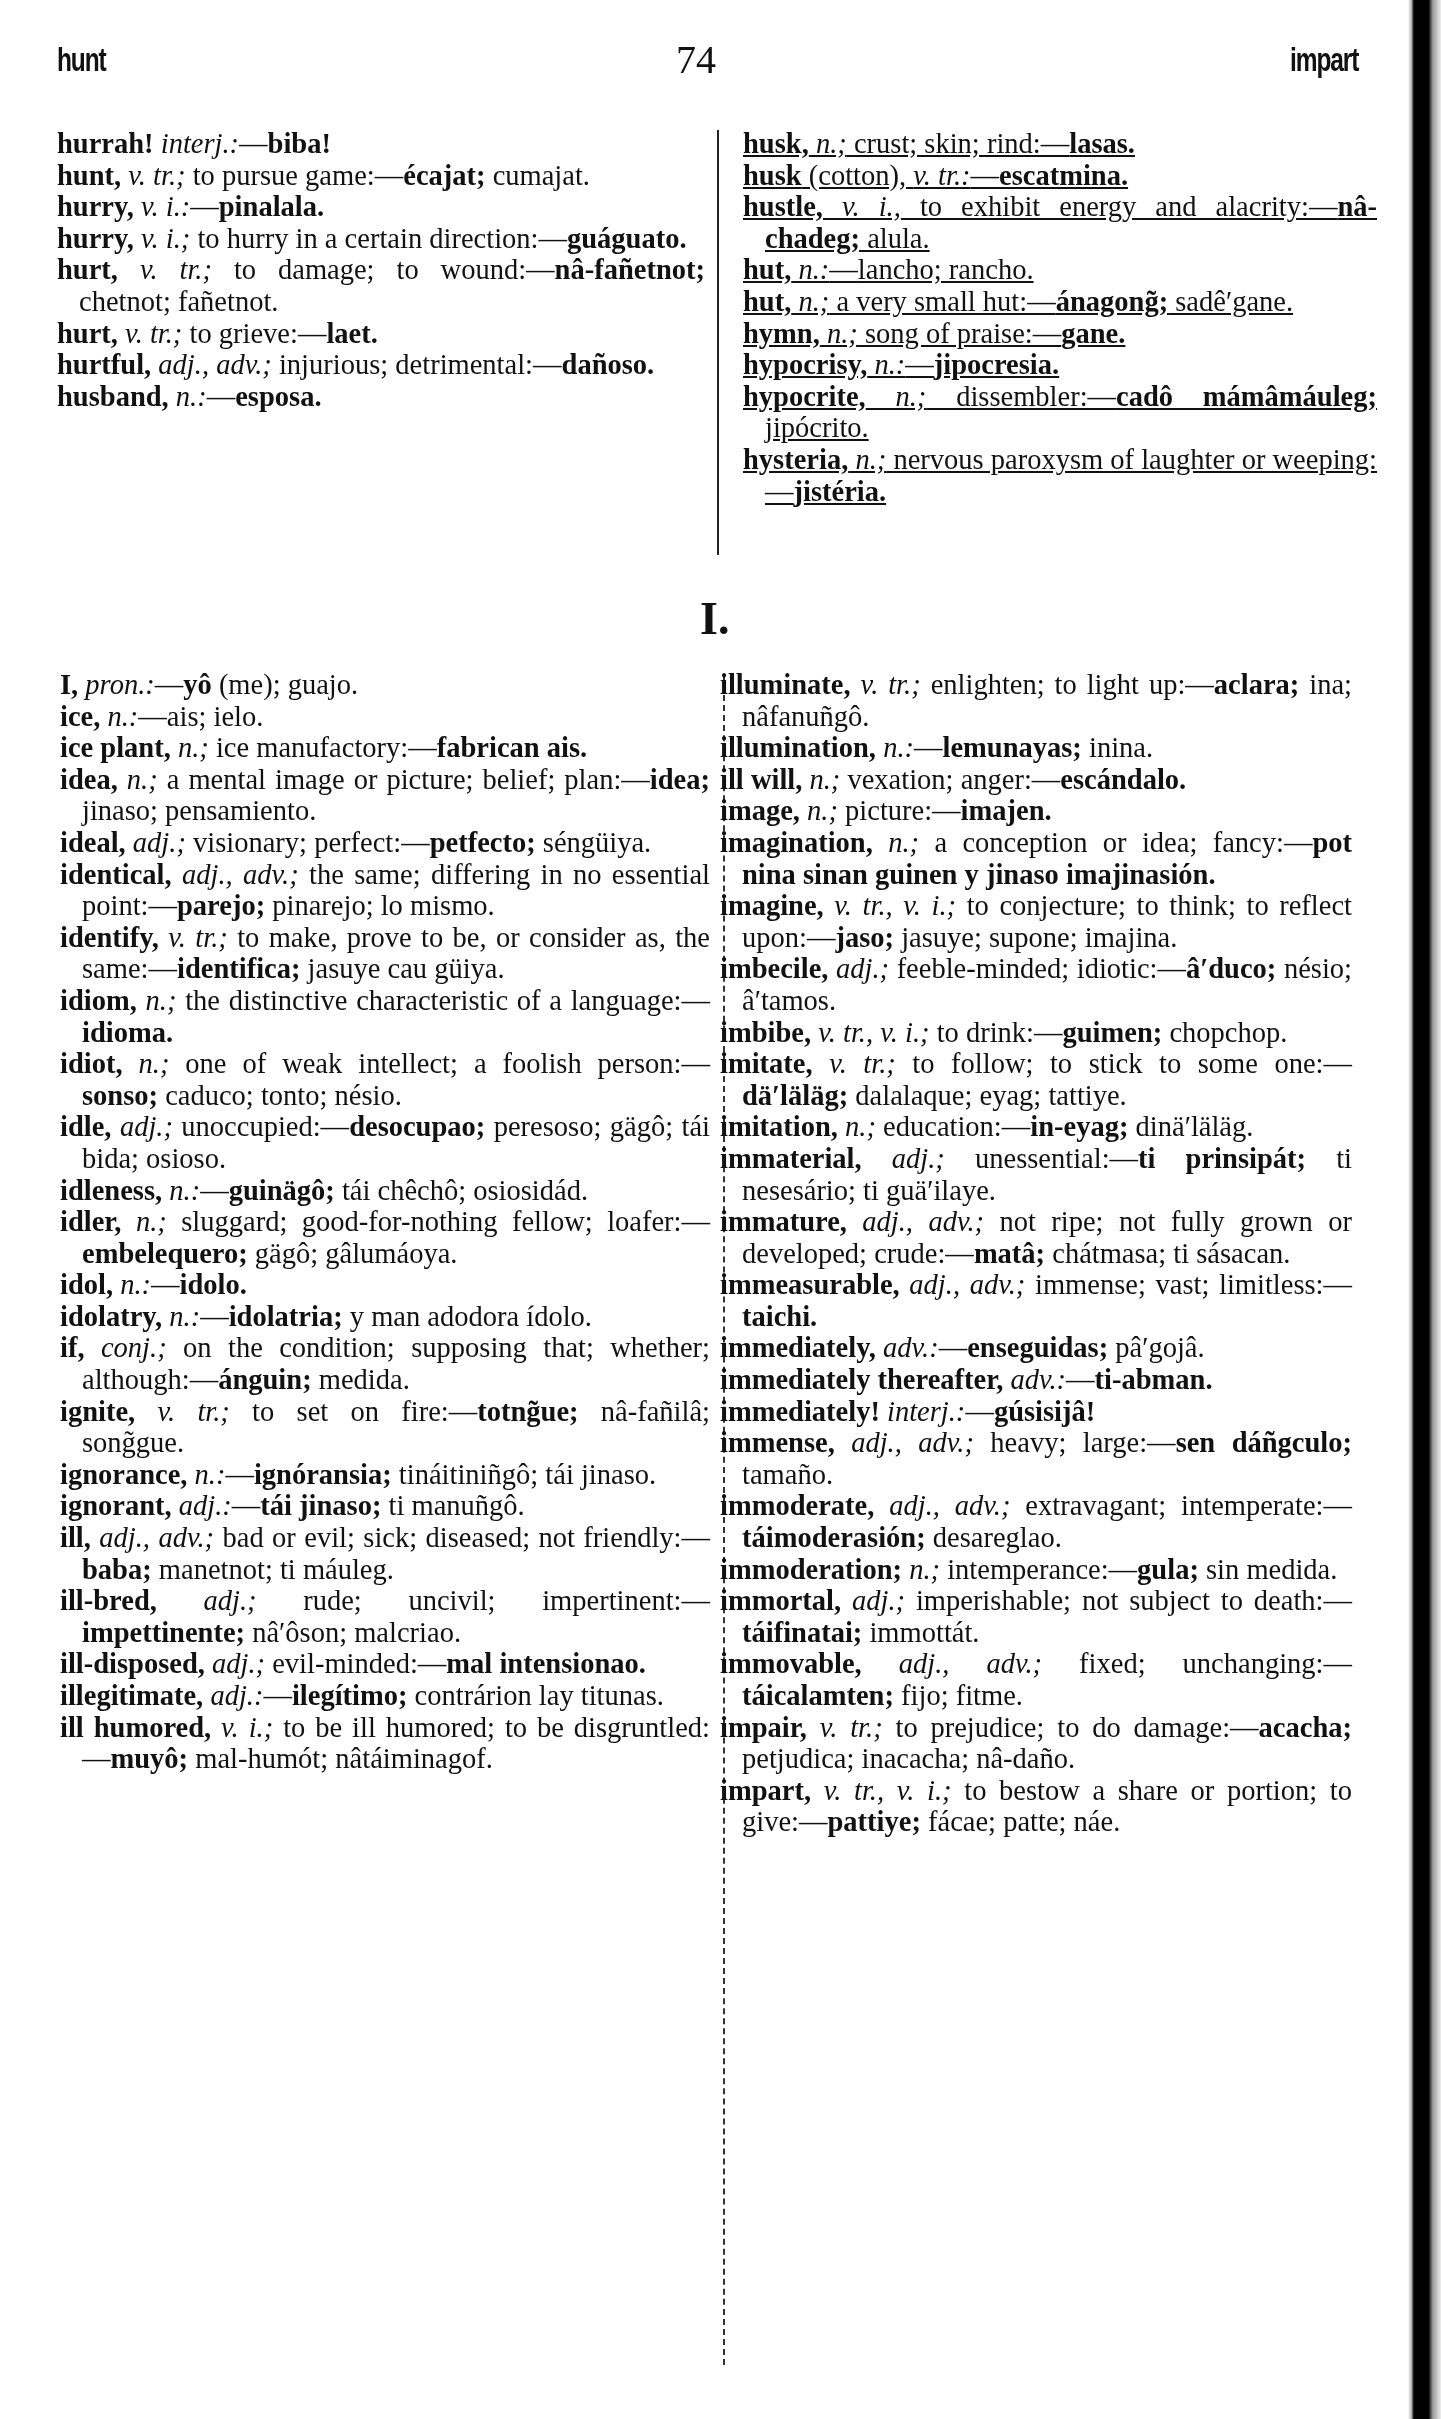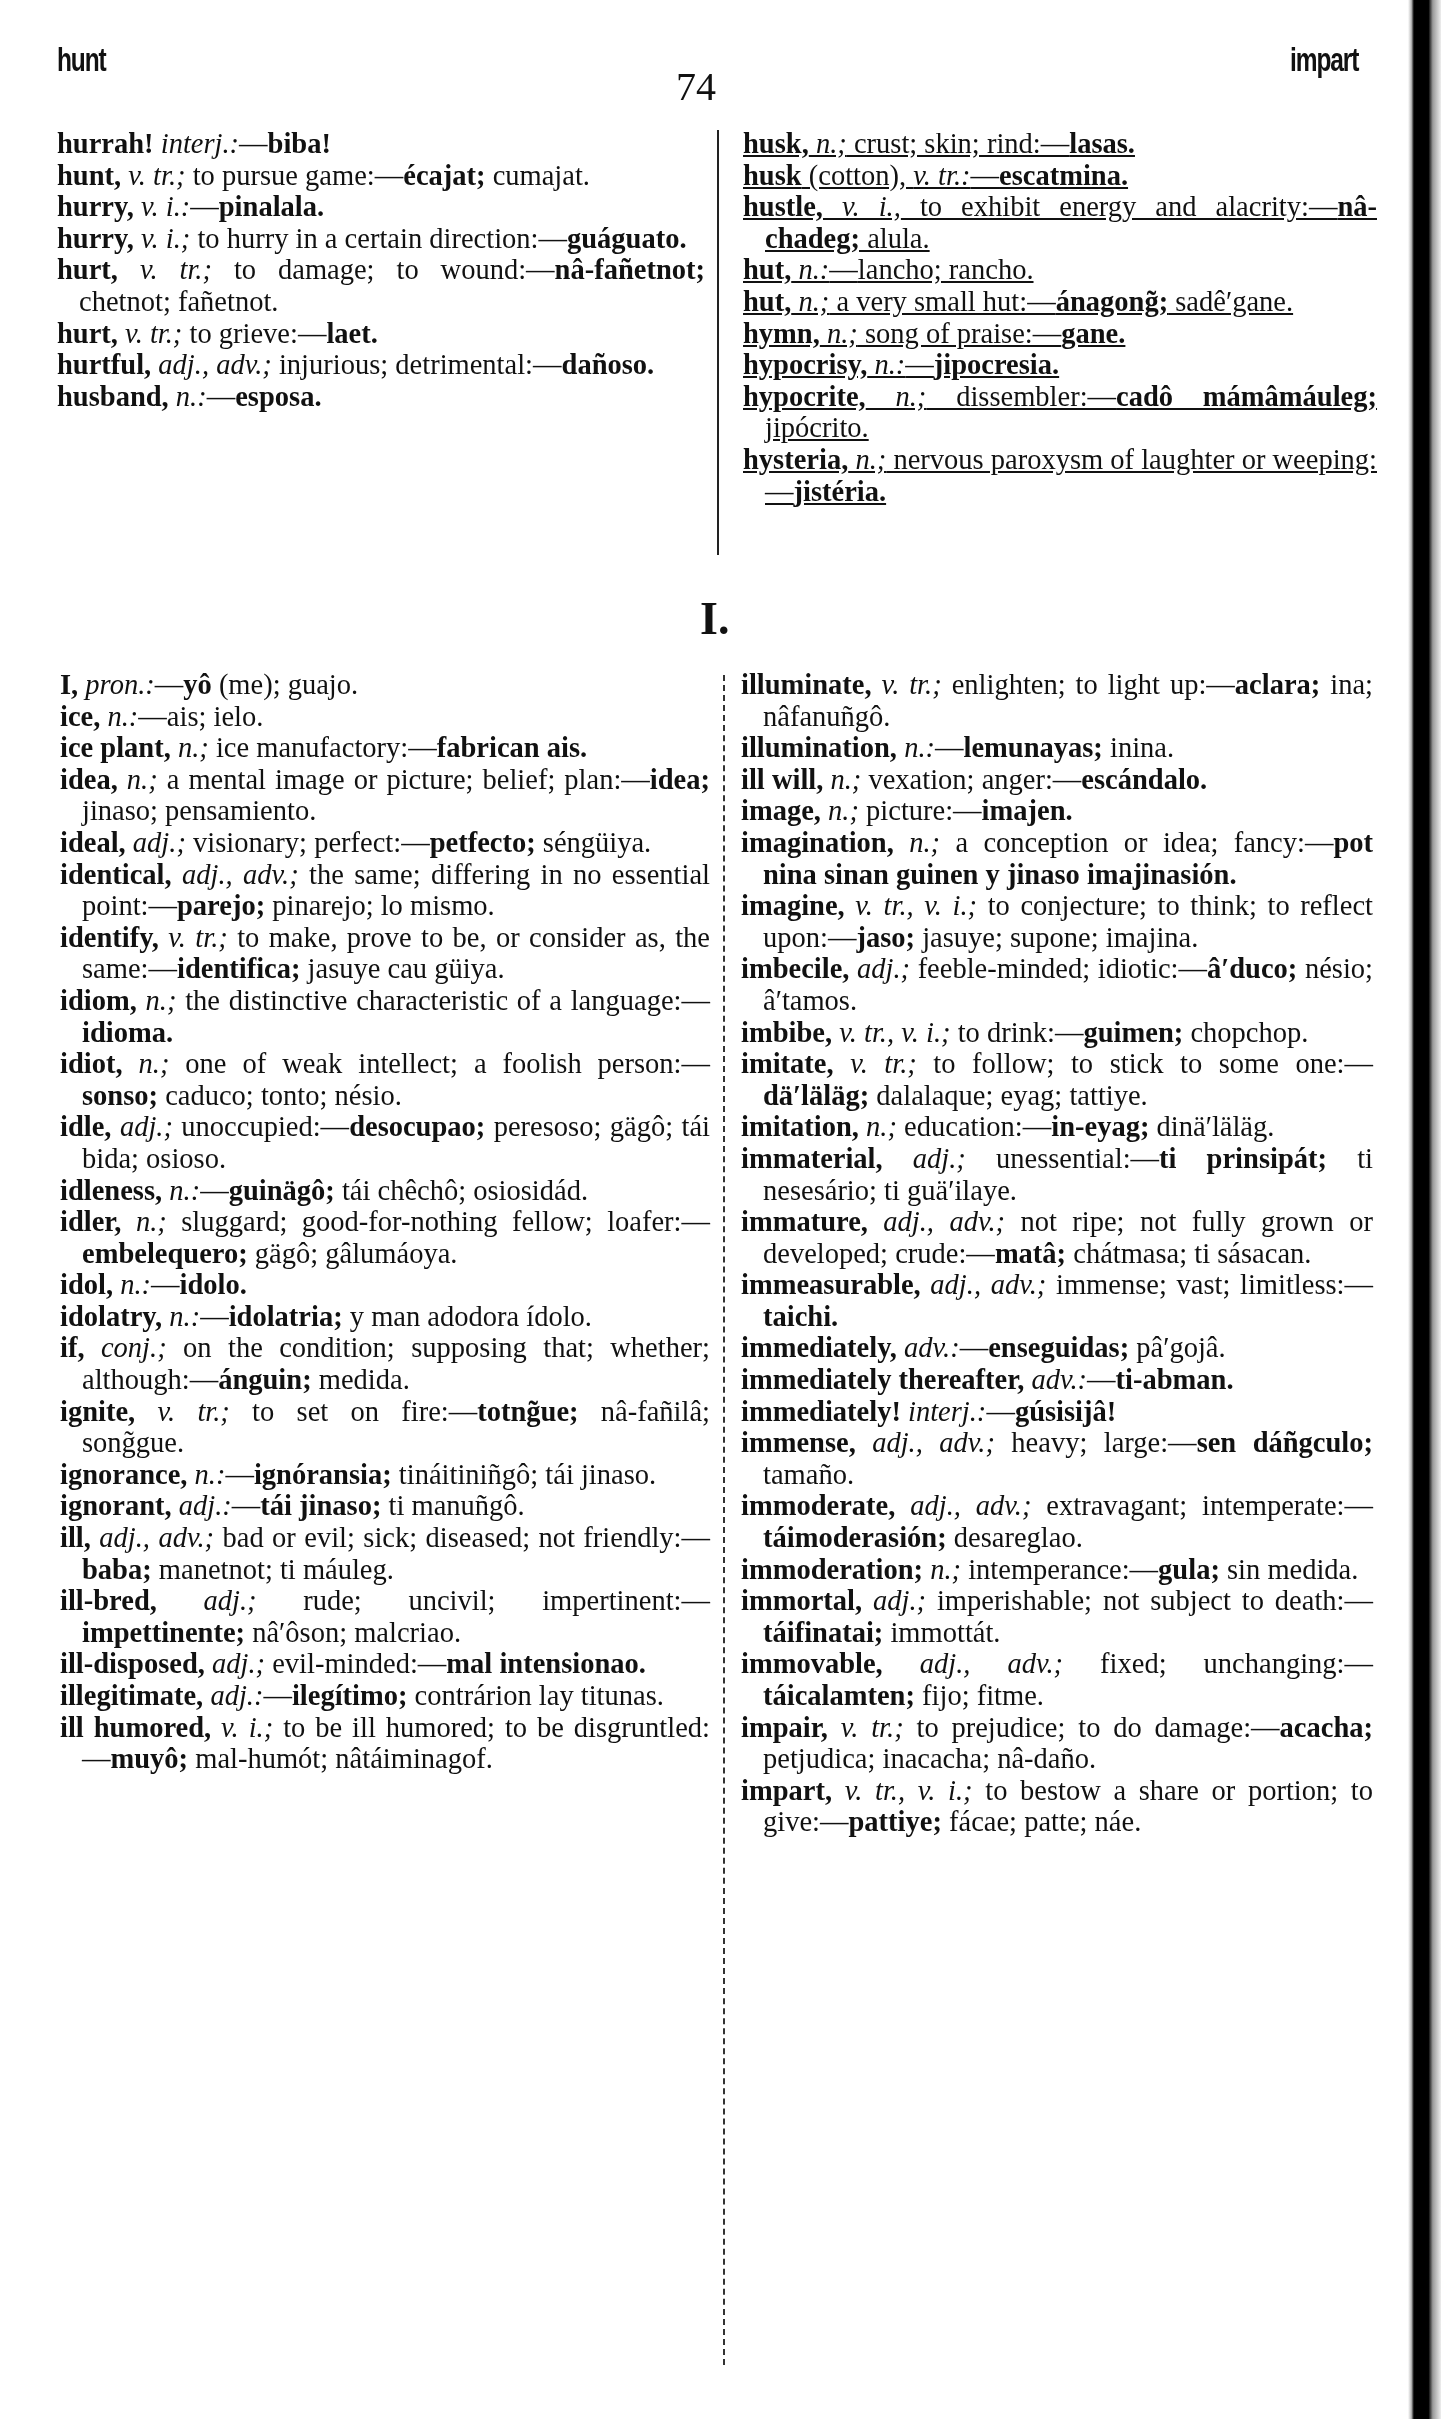--- a/index.html
+++ b/index.html
@@ -2,30 +2,30 @@
 <html><head>
 <meta charset="utf-8">
 <style>
   html, body { margin: 0; padding: 0; background: #ffffff; }
   body { width: 1441px; height: 2419px; position: relative; overflow: hidden;
          font-family: "Liberation Serif", "DejaVu Serif", serif; color: #111; }
   .running-head { position: absolute; top: 40px; font-family: "Liberation Sans", "DejaVu Sans", sans-serif;
                   font-weight: bold; font-size: 34px; letter-spacing: -1.5px; transform: scaleX(0.72); transform-origin: left top; }
   #head-left { left: 57px; }
   #head-right { left: 1290px; }
-  #page-number { position: absolute; top: 36px; left: 676px; font-size: 40px; font-family: "Liberation Serif", serif; margin-top: 27px; }
+  #page-number { position: absolute; top: 36px; left: 676px; font-size: 40px; font-family: "Liberation Serif", serif; }
   .col { position: absolute; font-size: 28.5px; line-height: 31.6px; text-align: justify; }
   .entry { margin: 0; padding-left: 22px; text-indent: -22px; }
   .hw { font-weight: bold; }
   .eq { font-weight: bold; }
   .pos { font-style: italic; }
   #top-left { left: 57px; top: 128px; width: 648px; }
   #top-right { left: 743px; top: 128px; width: 634px; text-decoration: underline; }
   #bottom-left { left: 60px; top: 669px; width: 650px; }
-  #bottom-right { left: 741px; top: 669px; width: 632px; }
+  #bottom-right { left: 720px; top: 669px; width: 632px; }
   .rule { position: absolute; width: 0; border-left: 2px solid #222; }
   #rule-top { left: 717px; top: 130px; height: 425px; }
   #rule-bottom { left: 723px; top: 675px; height: 1690px; border-left: 2px dashed #333; }
   #section-heading { position: absolute; left: 700px; top: 592px; font-size: 46px; font-weight: bold; }
   #page-edge { position: absolute; left: 1408px; top: 0; width: 33px; height: 2419px;
                background: linear-gradient(90deg, #fff 0%, #bbb 10%, #000 18%, #000 62%, #999 75%, #eee 100%); }
 </style>
 </head>
 <body>
 

